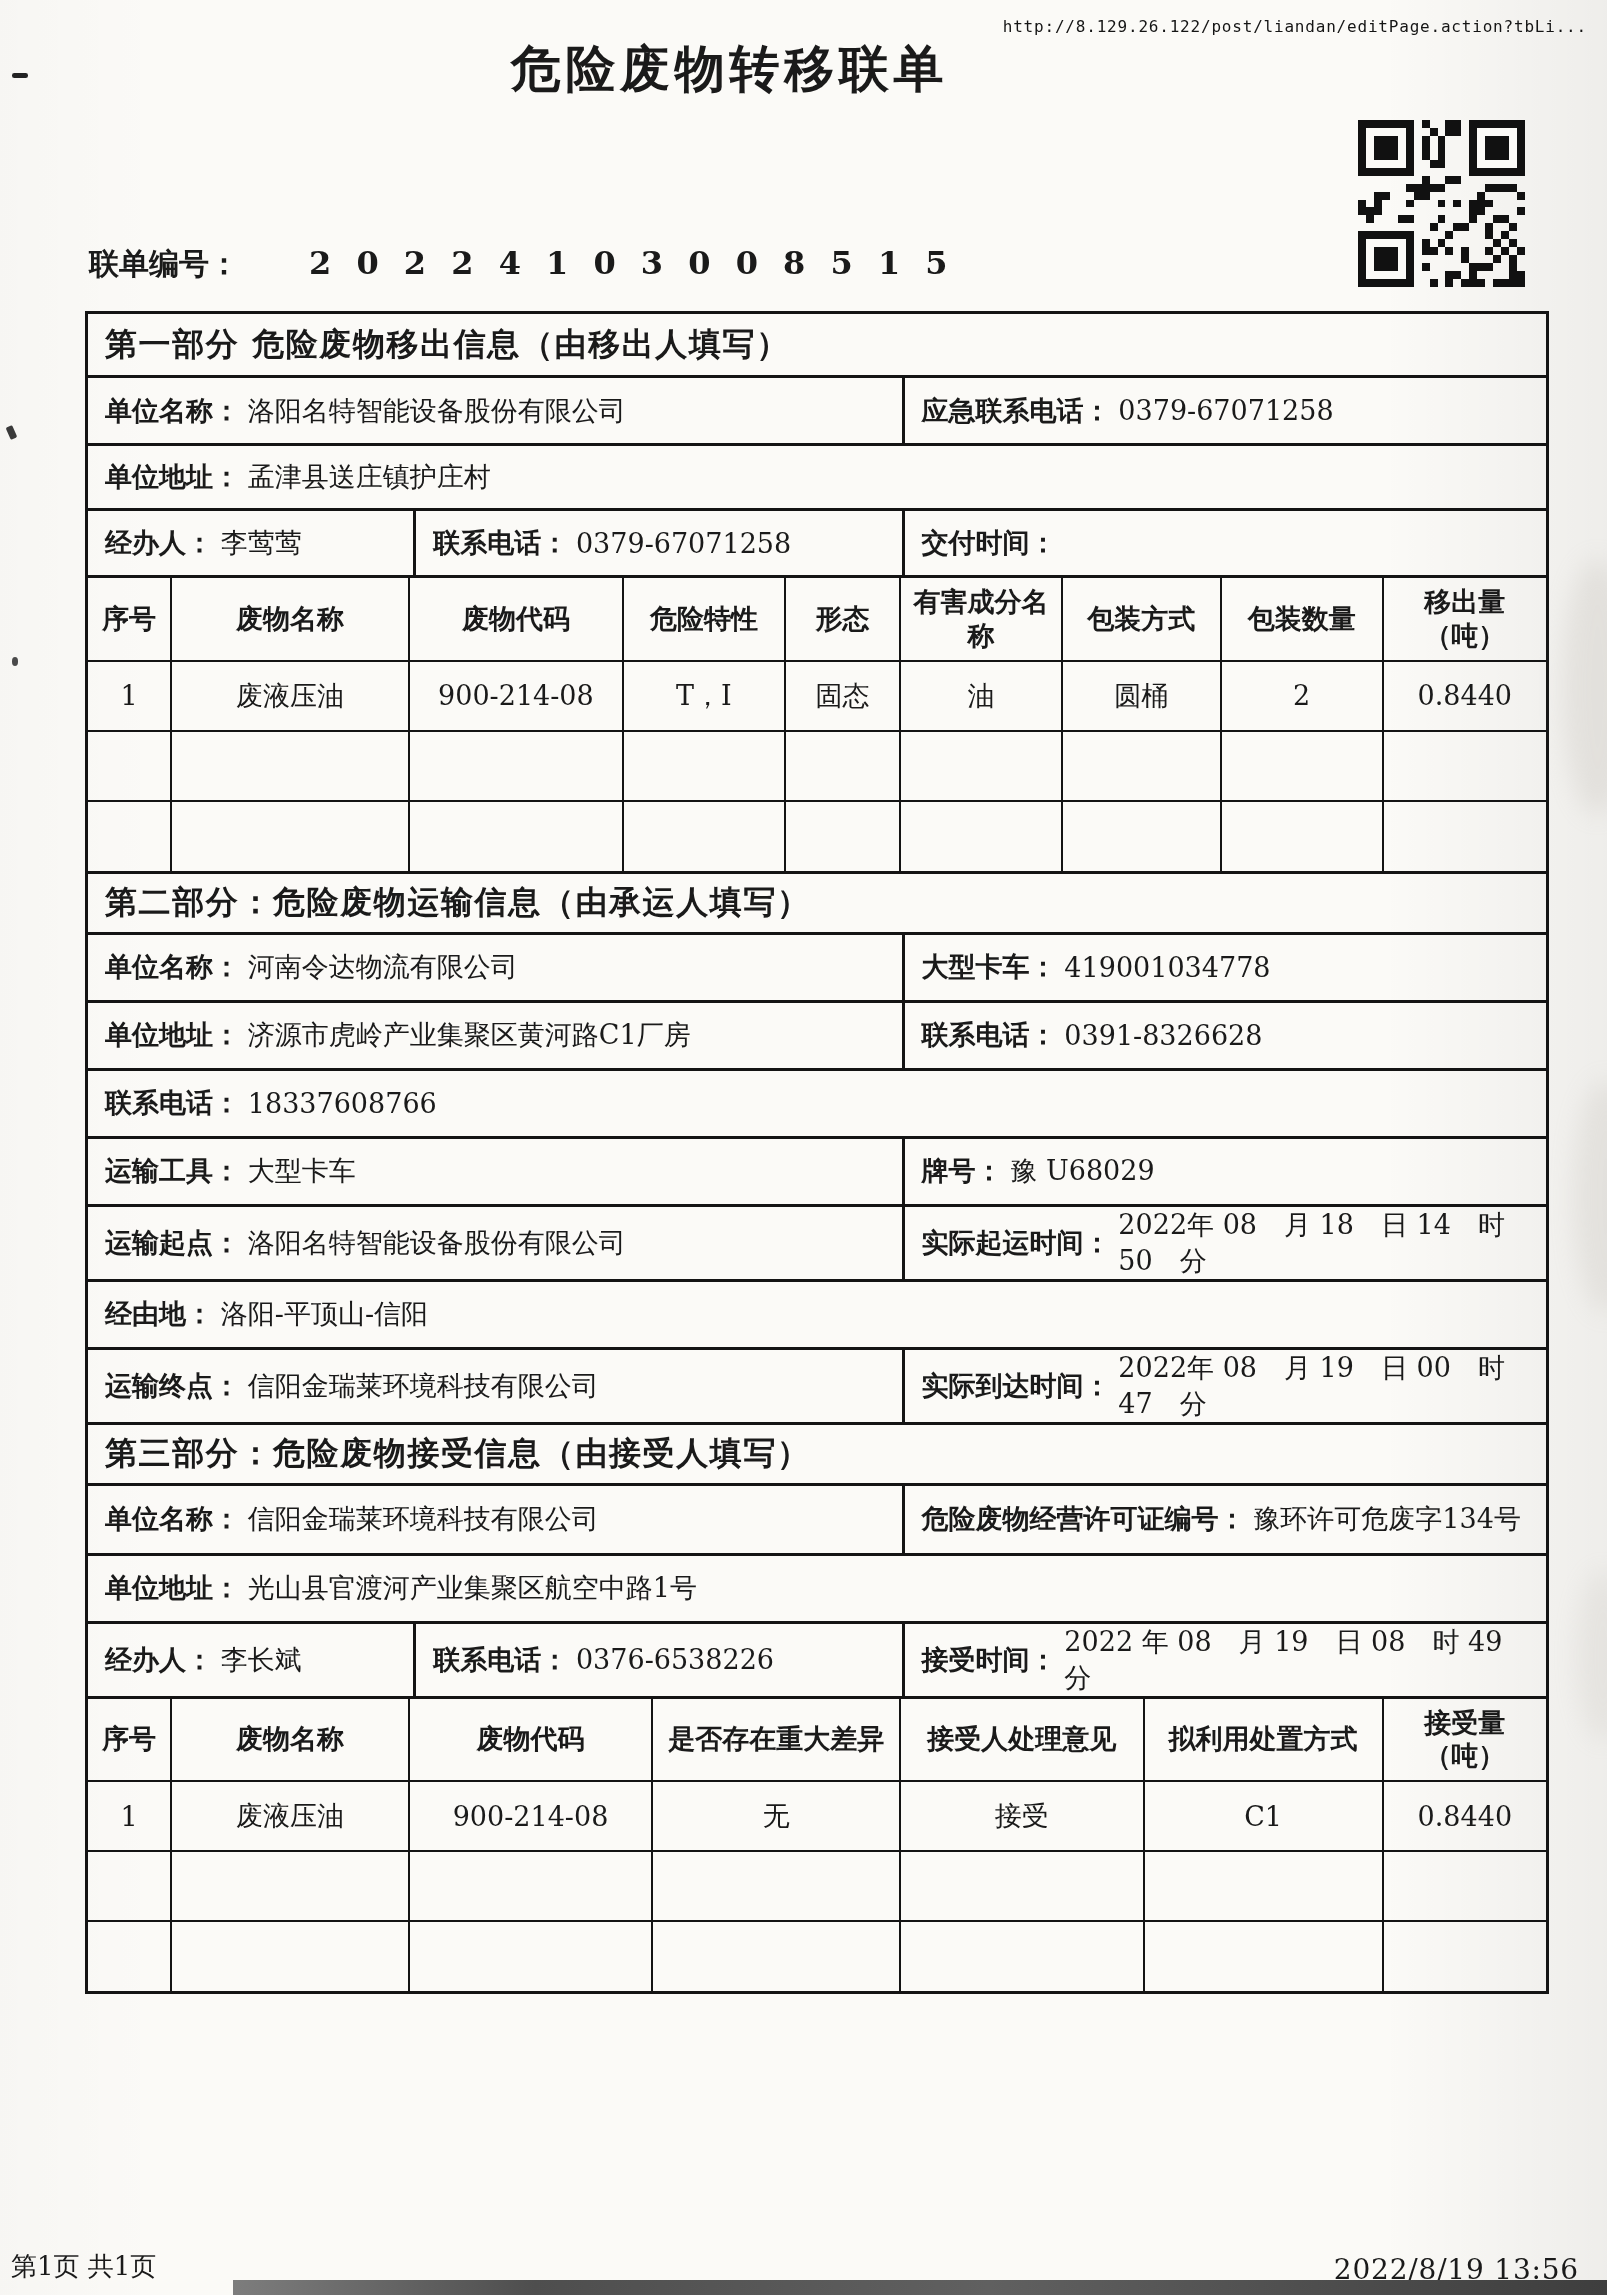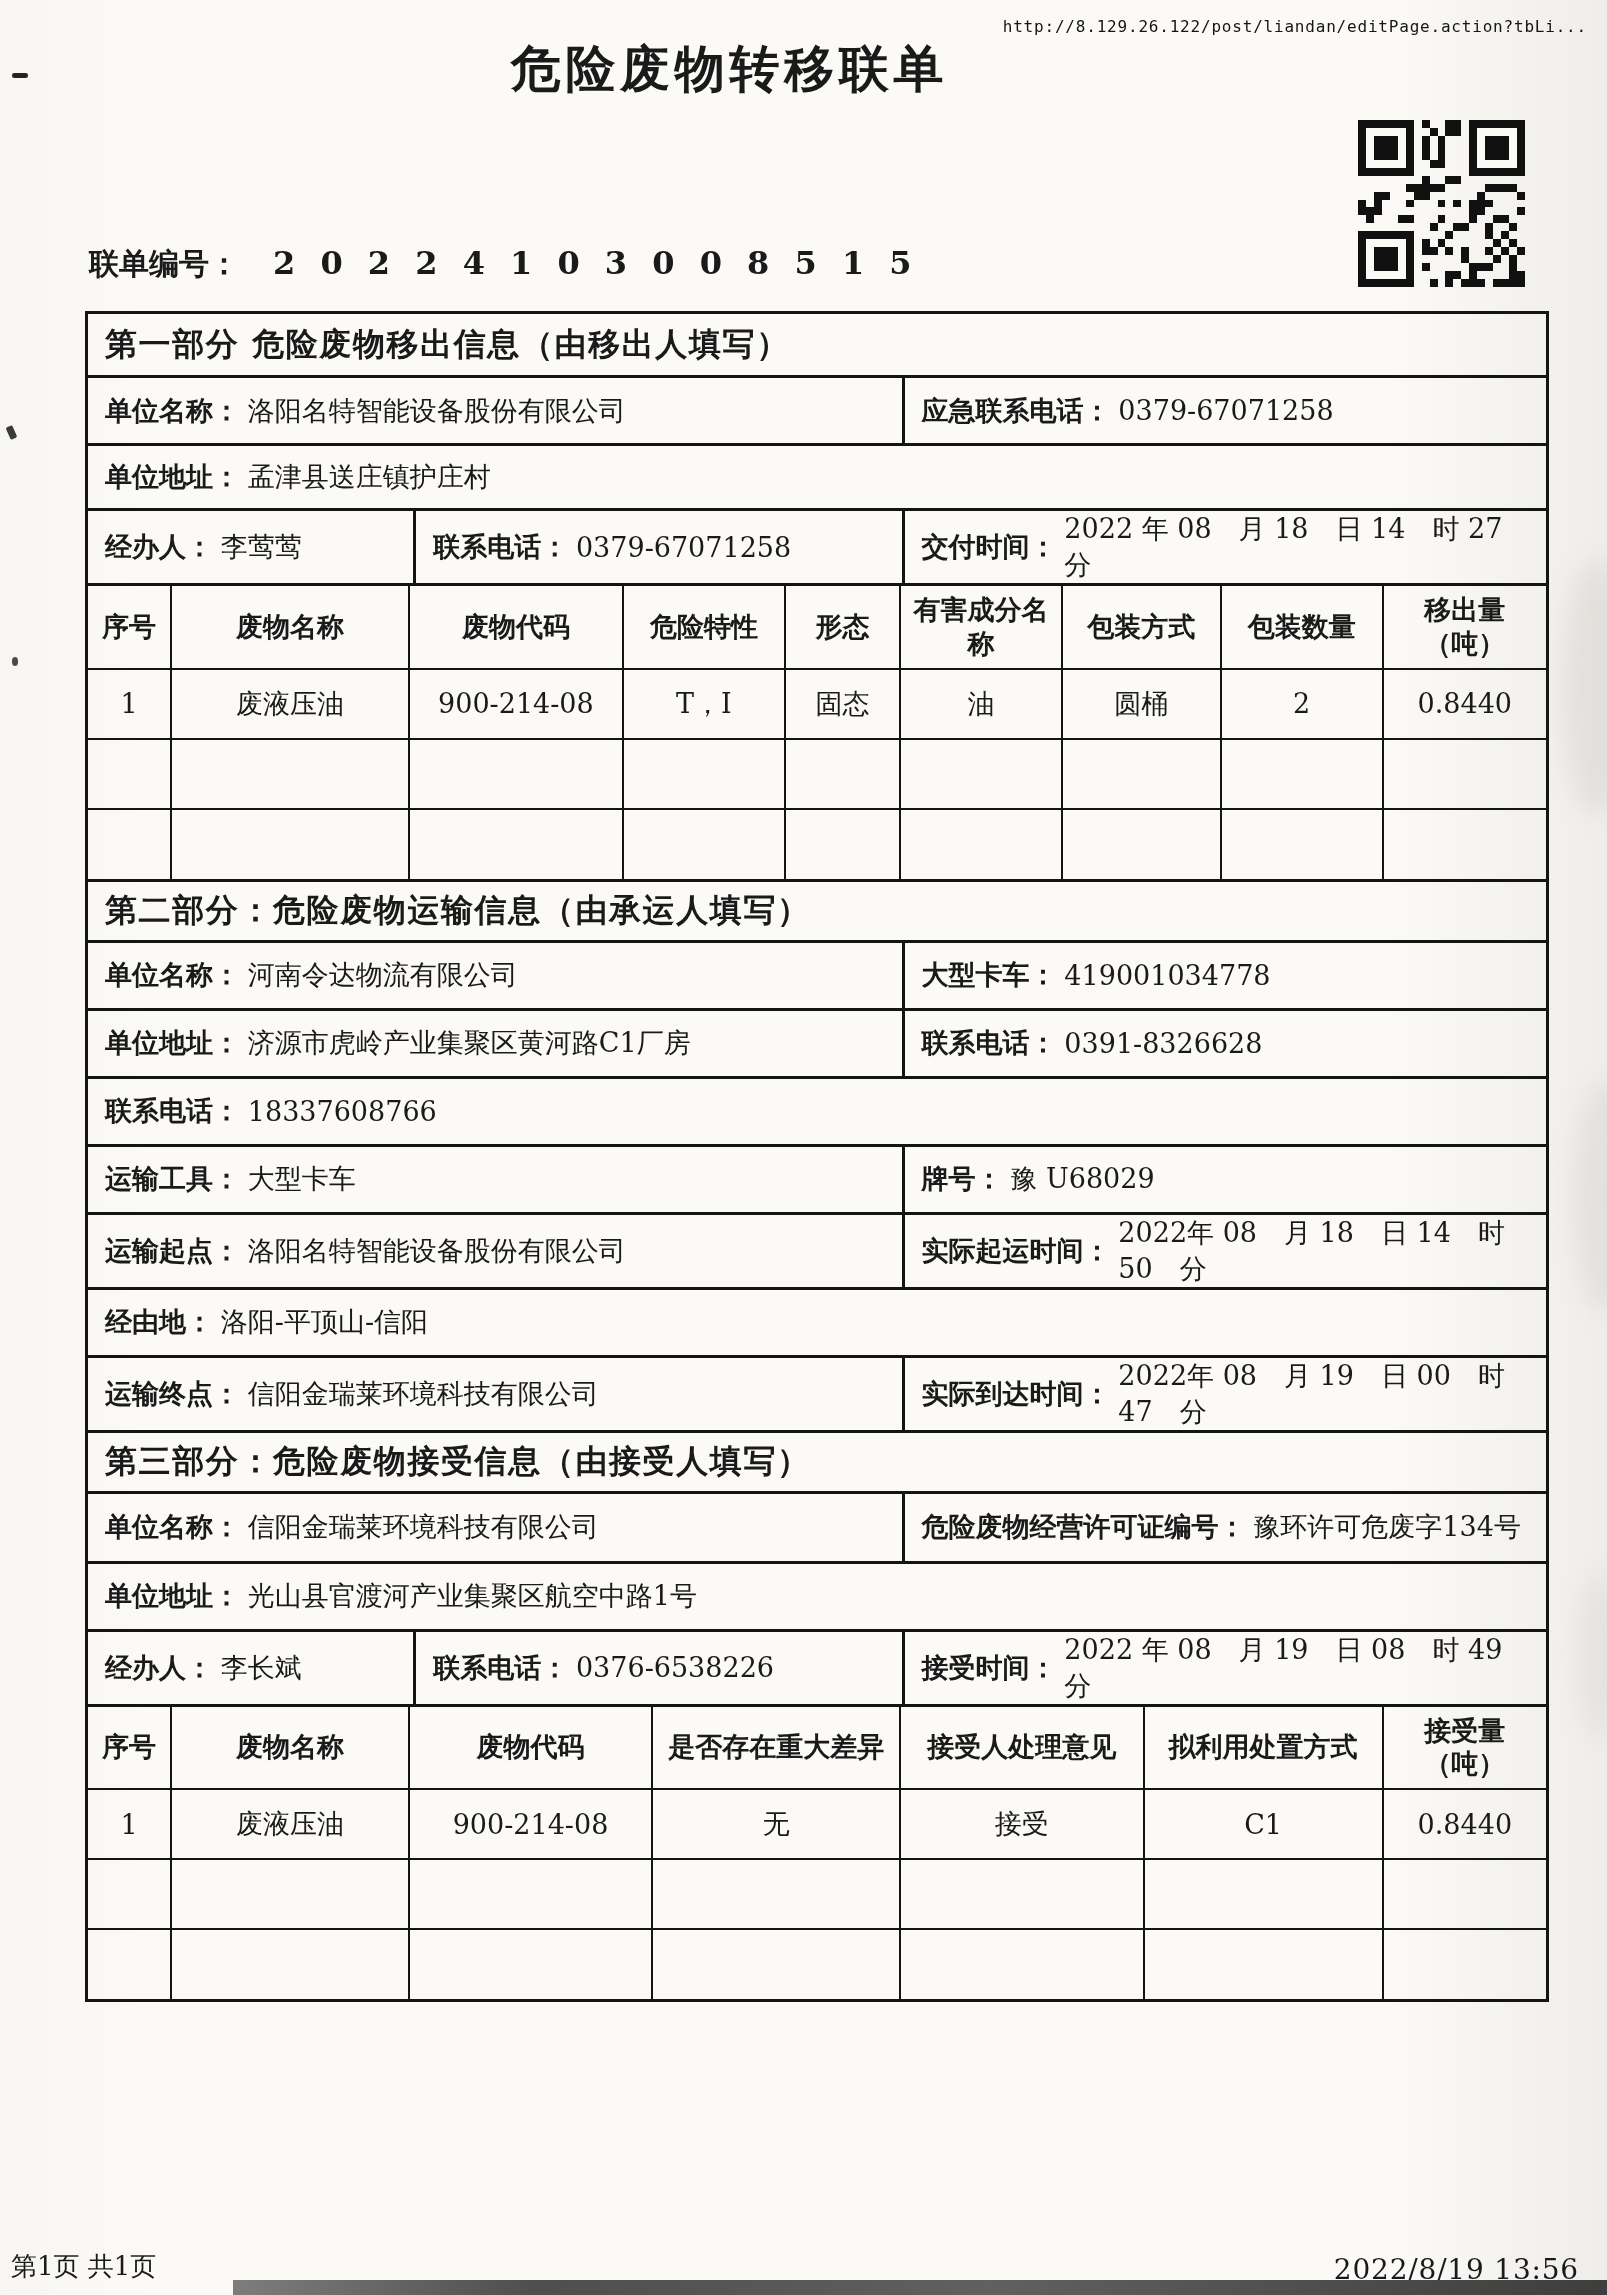--- a/index.html
+++ b/index.html
@@ -18,21 +18,21 @@
     font-size:16px; color:#151515; letter-spacing:0.8px;
   }
   .title{
     position:absolute; top:36px; left:calc(50% - 74px); transform:translateX(-50%);
     font-family:"DejaVu Sans","Liberation Sans",sans-serif;
     font-size:50px; font-weight:900; letter-spacing:4.7px; white-space:nowrap;
   }
   .qr{ position:absolute; top:120px; right:82px; width:167px; height:167px; }
   .form-no{
     position:absolute; top:244px; left:89px;
-    display:flex; align-items:baseline; font-size:30px; font-weight:700;
+    display:flex; align-items:baseline; font-size:30px; font-weight:700;gap:36px;
   }
   .form-no .digits{
     margin-left:34px; font-size:32px; font-weight:600; letter-spacing:7px; white-space:pre;
   }
   .doc{
     position:absolute; left:85px; top:311px; width:1464px;
     border:3.1px solid #141414; background:transparent;
   }
   .row{ display:flex; align-items:stretch; border-top:3.1px solid #141414; }
   .row:first-child{ border-top:none; }
@@ -218,21 +218,20 @@
       <div class="cell w-tri-a">
         <span class="lbl">经办人：</span>
         <span class="val">李莺莺</span>
       </div>
       <div class="cell w-tri-b">
         <span class="lbl">联系电话：</span>
         <span class="val">0379-67071258</span>
       </div>
       <div class="cell w-tri-c">
         <span class="lbl">交付时间：</span>
-        <span class="val">2022 年 08　月 18　日 14　时 27　分</span>
       </div>
     </div>
 
     <table class="grid t1">
       <colgroup>
         <col style="width:5.7%">
           <col style="width:16.3%">
           <col style="width:14.7%">
         <col style="width:11.1%">
           <col style="width:7.9%">

